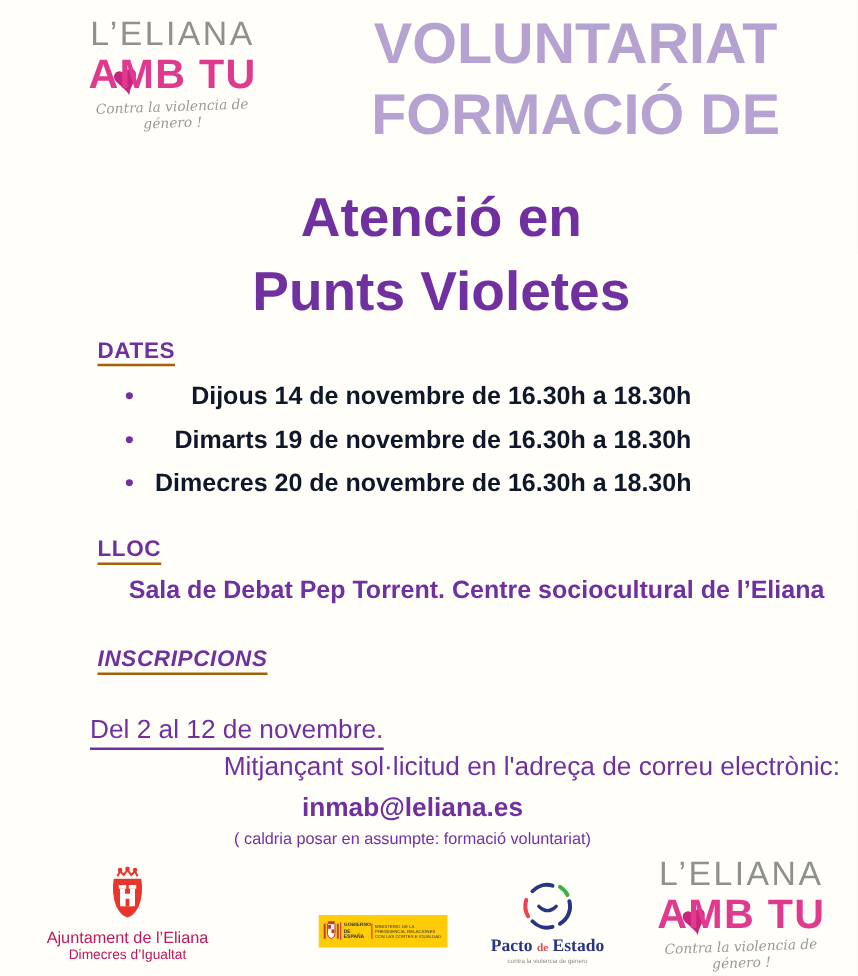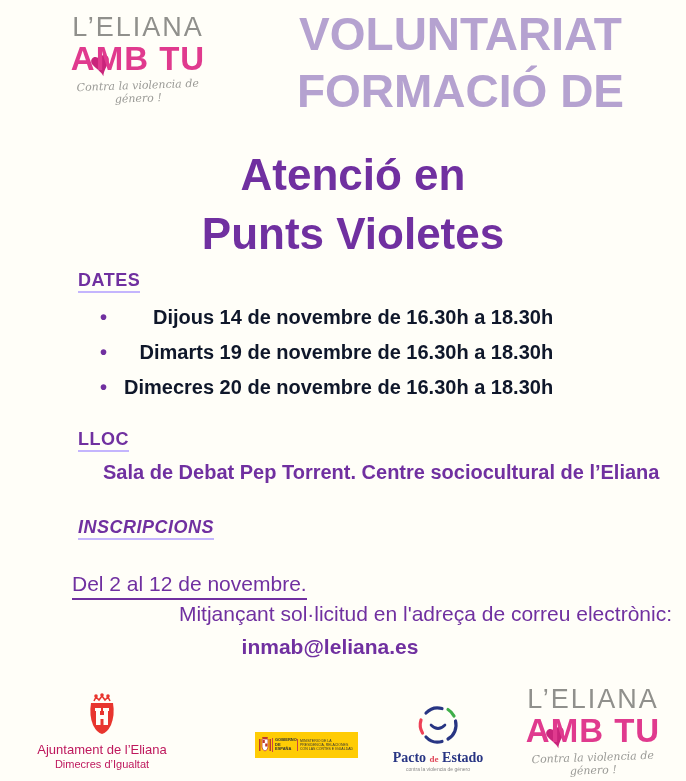--- a/index.html
+++ b/index.html
@@ -30,21 +30,21 @@
   .main-title{
     position:absolute;left:10px;top:145px;width:686px;text-align:center;
     color:#7030a0;font-size:44px;font-weight:bold;line-height:59px;
   }
 
   
   .sec-heading{
     position:absolute;left:78px;color:#7030a0;font-size:18px;font-weight:bold;
     letter-spacing:0.5px;
   }
-  .sec-heading span{border-bottom:2px solid #c4b5fd;padding-bottom:1px;margin-top:16px;}
+  .sec-heading span{border-bottom:2px solid #a16207;padding-bottom:1px;margin-top:16px;}
   .h-dates{top:270px;}
   .h-lloc{top:429px;}
   .h-inscripcions{top:517px;font-style:italic;}
 
   .dates-list{position:absolute;left:100px;top:300px;margin:0;padding:0;list-style:none;}
   .dates-list li{
     color:#0f172a;font-size:20px;font-weight:600;line-height:35px;
     padding-left:24px;position:relative;white-space:nowrap;text-align:right;
   }
   .dates-list li::before{
@@ -122,20 +122,21 @@
     <li>Dimecres 20 de novembre de 16.30h a 18.30h</li>
   </ul>
 
   <div class="sec-heading h-lloc"><span>LLOC</span></div>
   <div class="lloc-text">Sala de Debat Pep Torrent. Centre sociocultural de l’Eliana</div>
 
   <div class="sec-heading h-inscripcions"><span>INSCRIPCIONS</span></div>
   <div class="period-line">Del 2 al 12 de novembre.</div>
   <div class="method-line">Mitjançant sol·licitud en l'adreça de correu electrònic:</div>
   <div class="email-line">inmab@leliana.es</div>
+  <div class="note-line">( caldria posar en assumpte: formació voluntariat)</div>
 
   <div class="aj-logo">
     <svg width="46" height="46" viewBox="0 0 46 46">
       <g fill="none" stroke="#e8352e" stroke-width="1.6">
         <path d="M15 8 L17 4 L20 7 L23 3 L26 7 L29 4 L31 8"></path>
         <circle cx="17" cy="3" r="1" fill="#e8352e"></circle>
         <circle cx="23" cy="2" r="1" fill="#e8352e"></circle>
         <circle cx="29" cy="3" r="1" fill="#e8352e"></circle>
       </g>
       <path d="M12 10 Q10 22 14 32 Q18 40 23 41 Q28 40 32 32 Q36 22 34 10 Z" fill="#e8352e"></path>

